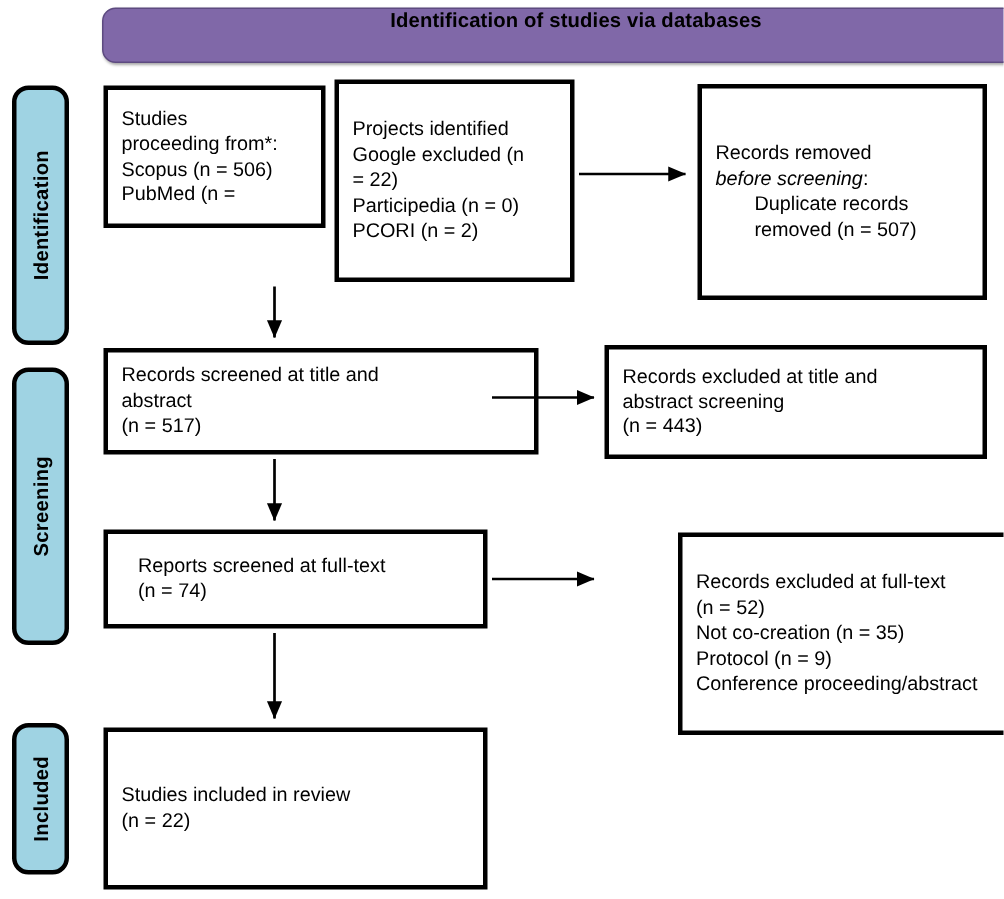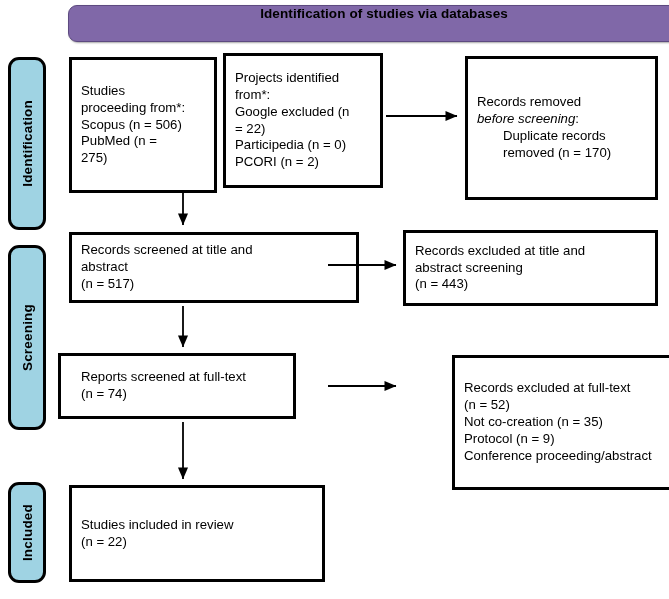--- a/index.html
+++ b/index.html
@@ -82,28 +82,28 @@
   }
   .box p {
     margin: 0;
     font-size: 13.2px;
     line-height: 1.28;
     color: #000000;
   }
   .box p.indent { padding-left: 26px; }
 
   
-  #box-databases      { left: 69px;  top: 57px;  width: 148px; height: 136px; }
+  #box-databases      { left: 69px;  top: 57px;  width: 148px; height: 95px; }
   #box-registers      { left: 223px; top: 53px;  width: 160px; height: 135px; }
   #box-removed        { left: 465px; top: 56px;  width: 193px; height: 144px; }
   #box-screened       { left: 69px;  top: 232px; width: 290px; height: 71px;  }
   #box-excluded-title { left: 403px; top: 230px; width: 255px; height: 76px;  }
-  #box-fulltext       { left: 58px;  top: 353px; width: 238px; height: 66px; padding-left: 20px;  }
+  #box-fulltext       { left: 69px;  top: 353px; width: 256px; height: 66px; padding-left: 20px;  }
   #box-excluded-full  { left: 404px; top: 355px; width: 289px; height: 135px; margin-left: 48px; }
-  #box-included       { left: 69px;  top: 485px; width: 256px; height: 97px;  }
+  #box-included       { left: 69px;  top: 485px; width: 256px; height: 108px;  }
 
   
   #connectors {
     position: absolute;
     left: 0;
     top: 0;
     width: 669px;
     height: 599px;
     pointer-events: none;
   }
@@ -125,37 +125,35 @@
   </div>
   <div class="stage" id="stage-included">
     <span class="stage-label">Included</span>
   </div>
 
   <div class="box" id="box-databases">
     <p>Studies</p>
     <p>proceeding from*:</p>
     <p>Scopus (n = 506)</p>
     <p>PubMed (n =</p>
-    <p>275)</p>
   </div>
 
   <div class="box" id="box-registers">
     <p>Projects identified</p>
-    <p>from*:</p>
     <p>Google excluded (n</p>
     <p>= 22)</p>
     <p>Participedia (n = 0)</p>
     <p>PCORI (n = 2)</p>
   </div>
 
   <div class="box" id="box-removed">
     <p>Records removed</p>
     <p><em class="italic">before screening</em><span>:</span></p>
     <p class="indent">Duplicate records</p>
-    <p class="indent">removed (n = 170)</p>
+    <p class="indent">removed (n = 507)</p>
   </div>
 
   <div class="box" id="box-screened">
     <p>Records screened at title and</p>
     <p>abstract</p>
     <p>(n = 517)</p>
   </div>
 
   <div class="box" id="box-excluded-title">
     <p>Records excluded at title and</p>

